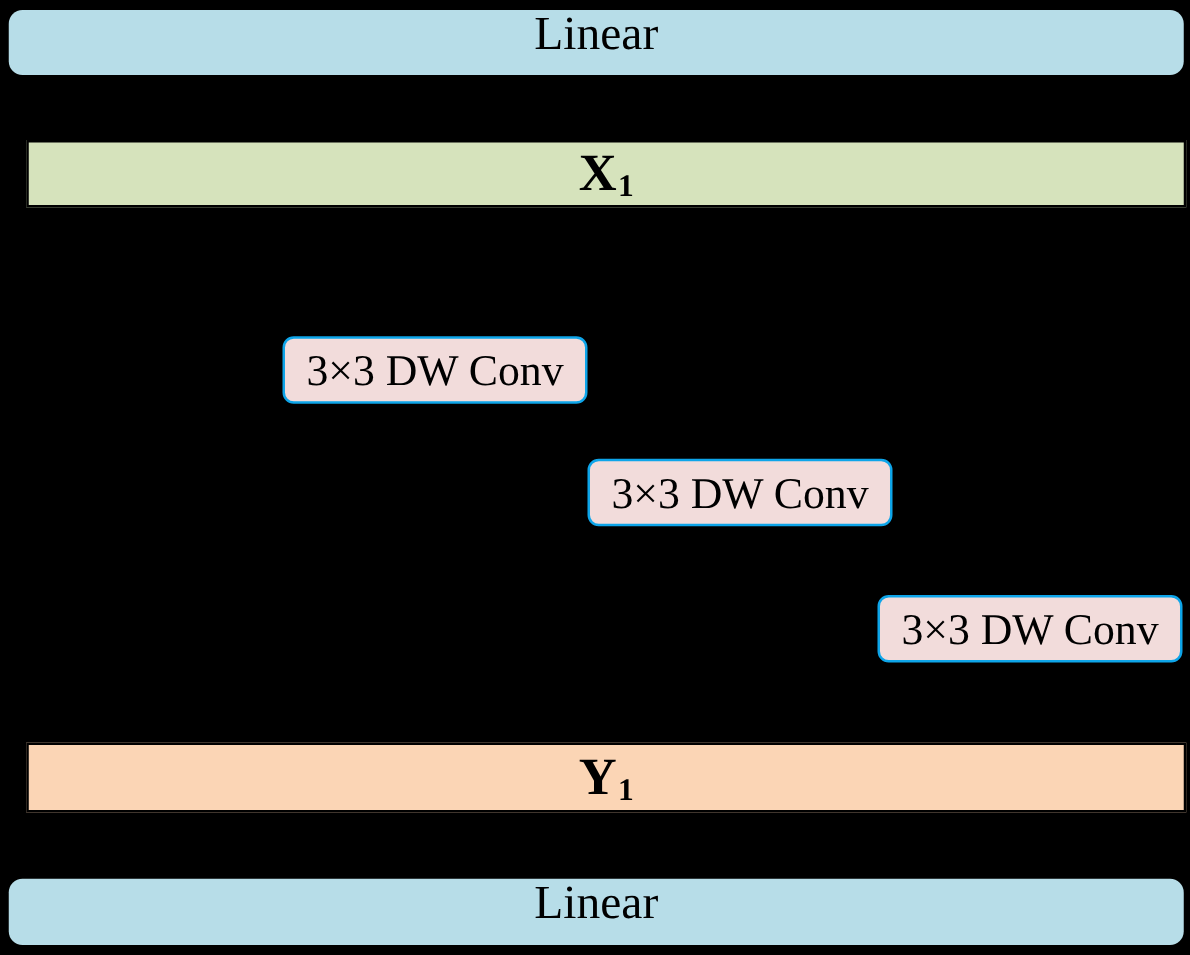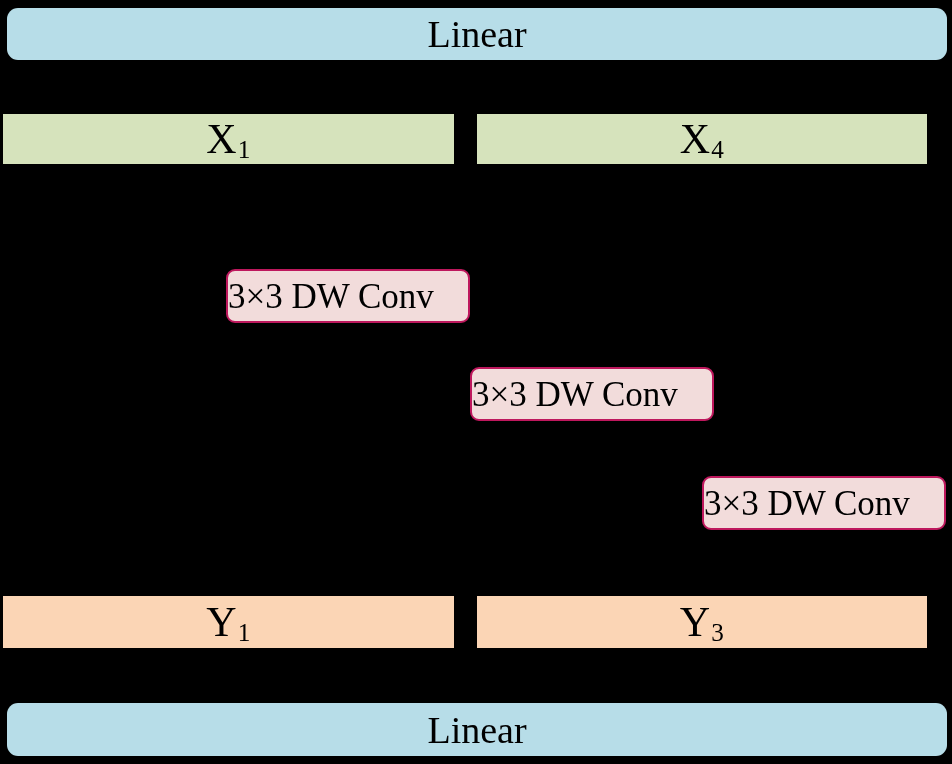--- a/index.html
+++ b/index.html
@@ -21,35 +21,35 @@
   }
   
   .linear-bar {
     position: absolute;
     left: 7px;
     width: 940px;
     height: 52px;
     background: var(--linear-fill, #b7dde8);
     border-radius: 11px;
     display: flex;
-    align-items: center;
     justify-content: center;
     font-size: 38px;
     line-height: 1;
   }
   .linear-bar.top { top: 8px; }
   .linear-bar.bottom { top: 703px; height: 53px; }
 
   
   .feature-row {
     position: absolute;
-    left: 1px;
+    left: 21px;
     width: 928px;
     display: flex;
     gap: 19px;
+    font-weight: bold;
   }
   .x-row { top: 112px; height: 54px; }
   .y-row { top: 594px; height: 56px; }
   .cell {
     flex: 1 1 0;
     box-sizing: border-box;
     border: 2px solid #000000;
     display: flex;
     align-items: center;
     justify-content: center;
@@ -65,66 +65,60 @@
     margin-left: 1px;
   }
 
   
   .conv-block {
     position: absolute;
     width: 244px;
     height: 54px;
     box-sizing: border-box;
     background: var(--conv-fill, #f2dcdb);
-    border: 2px solid #be185d;
+    border: 2px solid #0ea5e9;
     border-radius: 9px;
     display: flex;
     align-items: center;
-    justify-content: flex-start;
+    justify-content: center;
     font-size: 35px;
     line-height: 1;
   }
   .conv-1 { left: 226px; top: 269px; }
   .conv-2 { left: 470px; top: 367px; }
   .conv-3 { left: 702px; top: 476px; }
 </style>
 </head>
 <body>
 
 <div class="canvas">
 
   <div class="linear-bar top">
     <span>Linear</span>
   </div>
 
   <div class="feature-row x-row">
     <div class="cell x-cell">
       <span class="cell-label"><span>X</span><span class="sub">1</span></span>
     </div>
-    <div class="cell x-cell">
-      <span class="cell-label"><span>X</span><span class="sub">4</span></span>
-    </div>
   </div>
 
   <div class="conv-block conv-1">
     <span>3×3 DW Conv</span>
   </div>
   <div class="conv-block conv-2">
     <span>3×3 DW Conv</span>
   </div>
   <div class="conv-block conv-3">
     <span>3×3 DW Conv</span>
   </div>
 
   <div class="feature-row y-row">
     <div class="cell y-cell">
       <span class="cell-label"><span>Y</span><span class="sub">1</span></span>
     </div>
-    <div class="cell y-cell">
-      <span class="cell-label"><span>Y</span><span class="sub">3</span></span>
-    </div>
   </div>
 
   <div class="linear-bar bottom">
     <span>Linear</span>
   </div>
 
 </div>
 
 </body></html>

